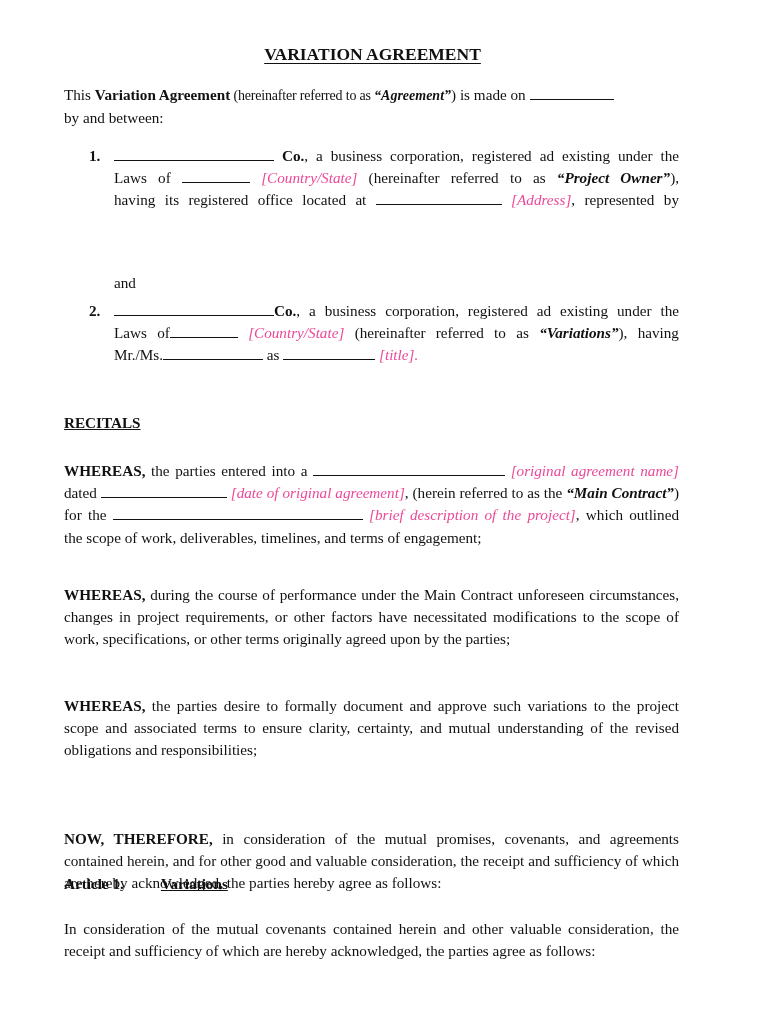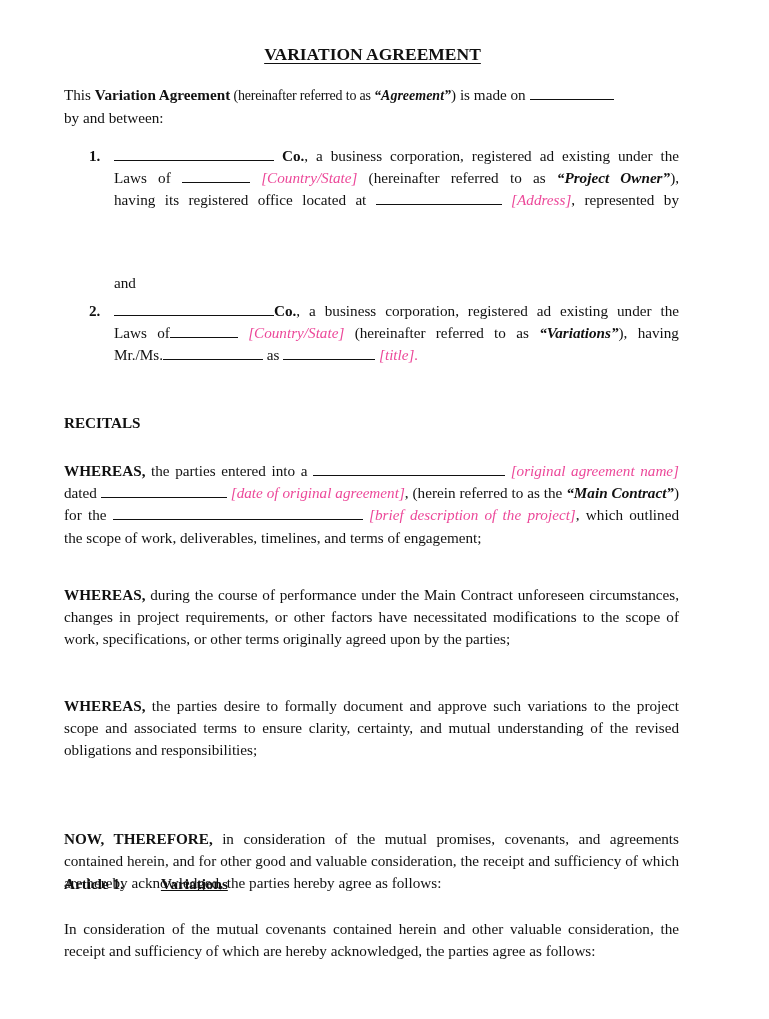--- a/index.html
+++ b/index.html
@@ -16,21 +16,21 @@
     font-weight: bold; font-size: 17.5px; text-decoration: underline;
     text-underline-offset: 3px;
   }
   .block { position: absolute; left: 64px; width: 615px; text-align: justify; }
   .party { position: absolute; left: 114px; width: 565px; text-align: justify; }
   .num { position: absolute; left: 89px; font-weight: bold; }
   .blue { color: #ec4899; font-style: italic; }
   .b { font-weight: bold; }
   .bi { font-weight: bold; font-style: italic; }
   .blank { display: inline-block; border-bottom: 1px solid #111; height: 14px; vertical-align: baseline; }
-  .heading { position: absolute; left: 64px; font-weight: bold; }
+  .heading { position: absolute; left: 64px; font-weight: bold; text-decoration: underline; }
   .article { position: absolute; left: 64px; font-weight: bold; }
   .article .t { display: inline-block; margin-left: 37px; text-decoration: underline; }
   .just-last { text-align-last: justify; }
 </style>
 </head>
 <body>
 
 <div class="page">
 
   <div class="title">VARIATION AGREEMENT</div>

